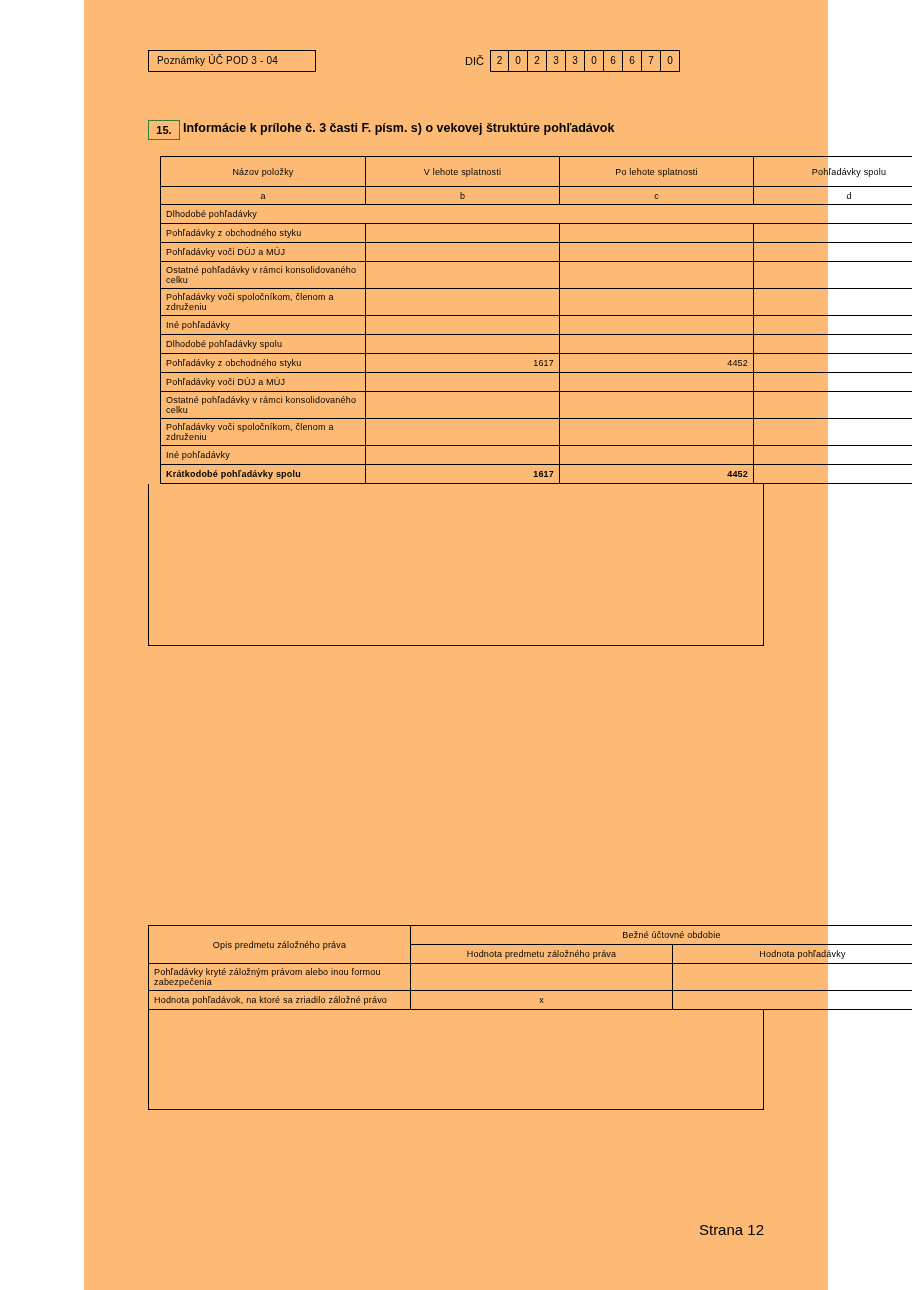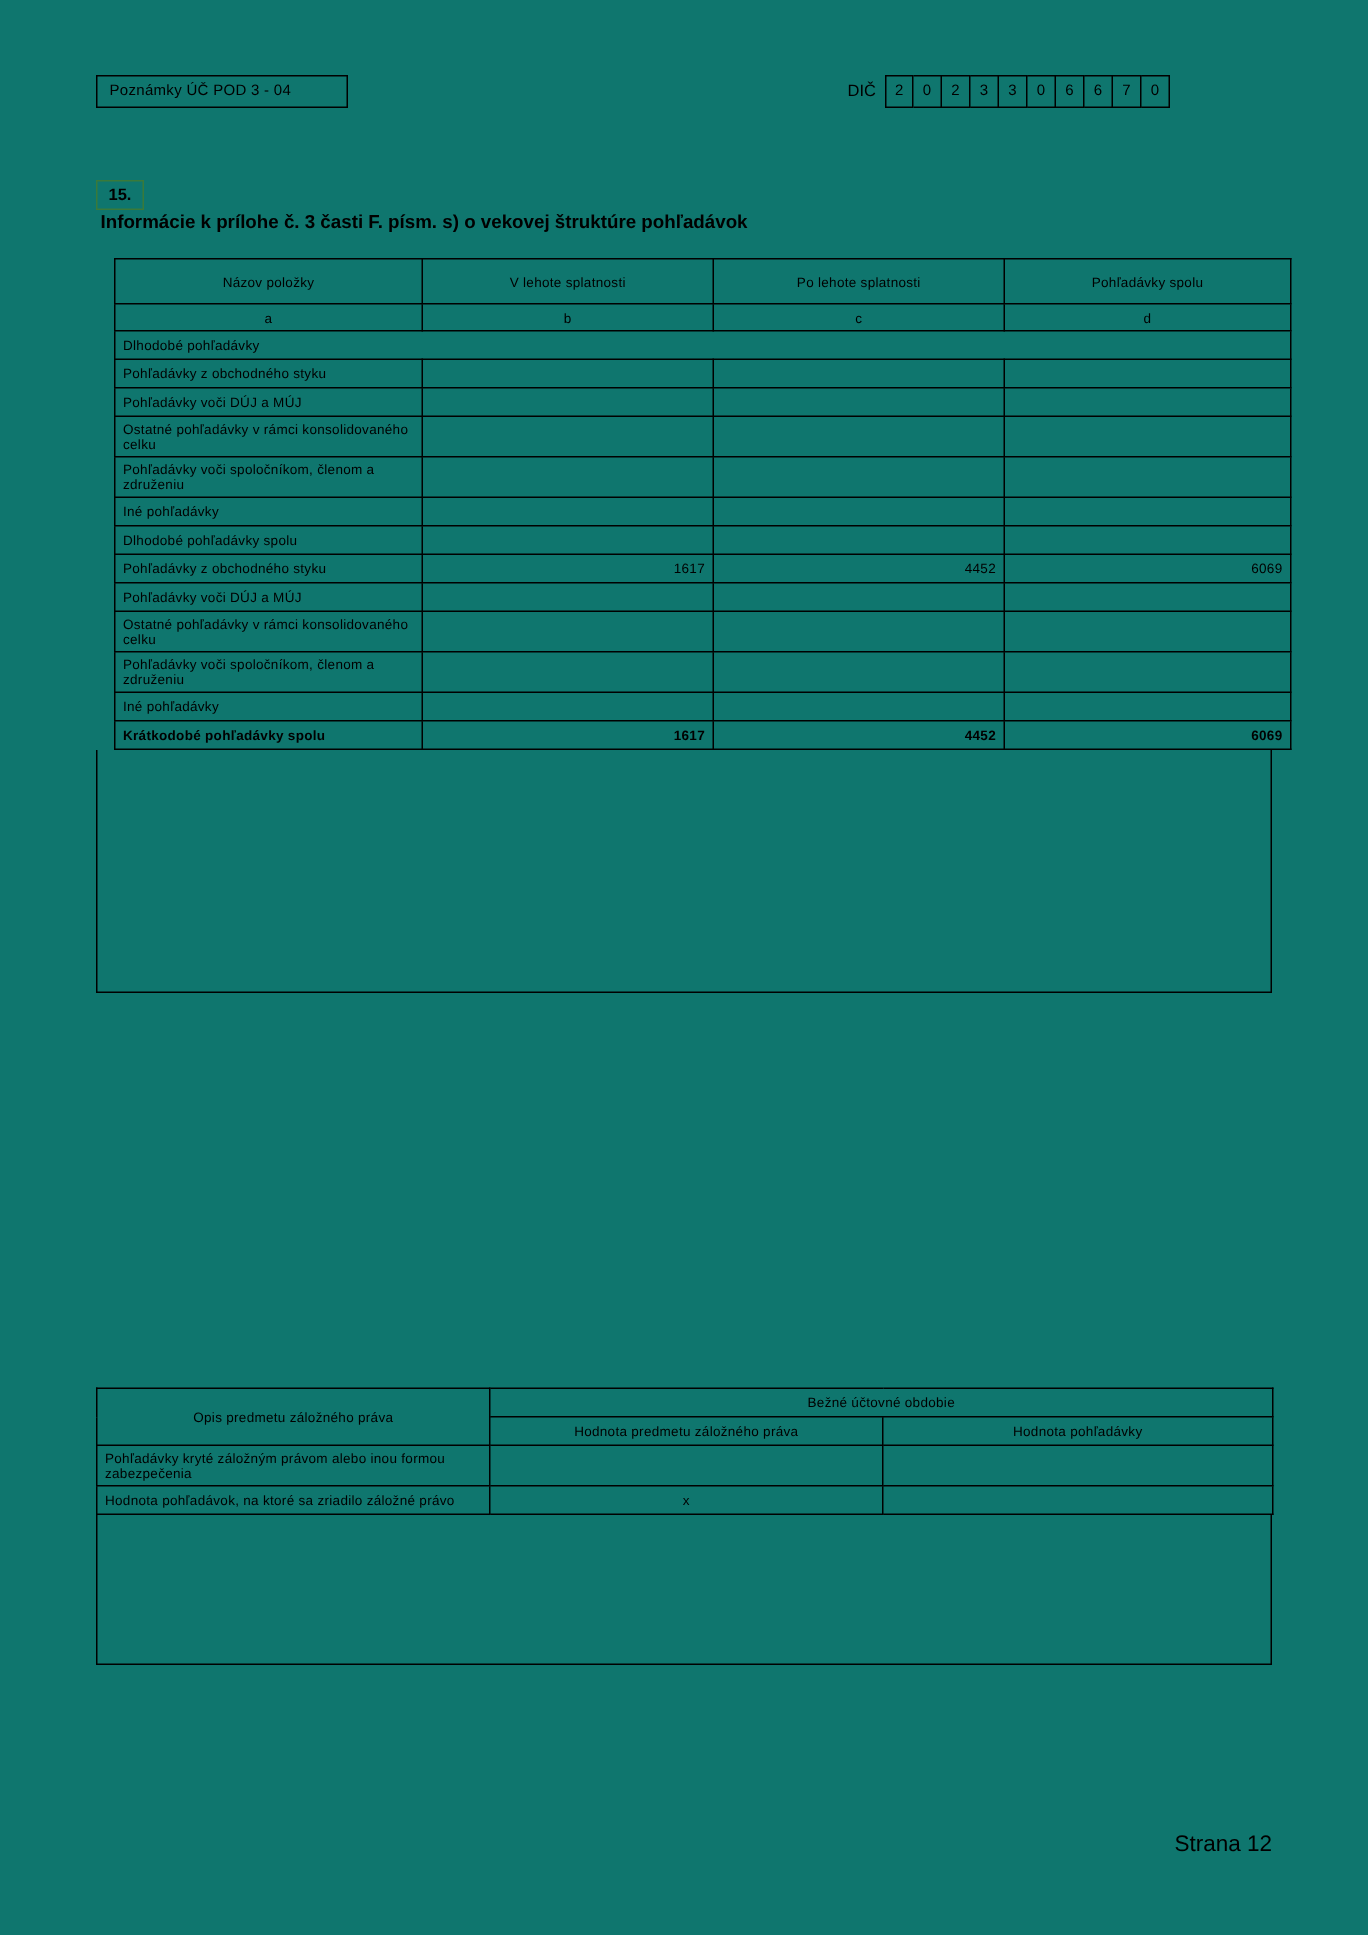--- a/index.html
+++ b/index.html
@@ -6,24 +6,24 @@
     margin: 0;
     padding: 0;
     background: #ffffff;
   }
   body {
     font-family: "Liberation Sans", sans-serif;
     color: #000;
   }
   .page {
     position: relative;
-    width: 912px;
+    width: 744px;
     height: 1290px;
     margin: 0 auto;
-    background: #0f766e;
+    background: #fdba74;
     box-sizing: border-box;
   }
 
   
   .header {
     position: absolute;
     left: 64px;
     top: 50px;
     right: 64px;
     height: 30px;
@@ -36,21 +36,21 @@
     height: 22px;
     border: 1px solid #000;
     box-sizing: border-box;
     font-size: 10px;
     line-height: 20px;
     padding-left: 8px;
     letter-spacing: 0.2px;
   }
   .dic-wrap {
     position: absolute;
-    right: 68px;
+    right: 84px;
     top: 0;
     display: flex;
     align-items: center;
   }
   .dic-label {
     font-size: 11px;
     margin-right: 6px;
     line-height: 22px;
   }
   .dic-cells {
@@ -72,21 +72,20 @@
 
   
   .section {
     position: absolute;
     left: 64px;
     right: 64px;
   }
   .sec-head {
     display: flex;
     align-items: flex-start;
-    flex-direction: column;
   }
   .sec-num {
     width: 32px;
     height: 20px;
     border: 1px solid #3a7a3a;
     box-sizing: border-box;
     text-align: center;
     font-size: 11px;
     font-weight: bold;
     line-height: 18px;

